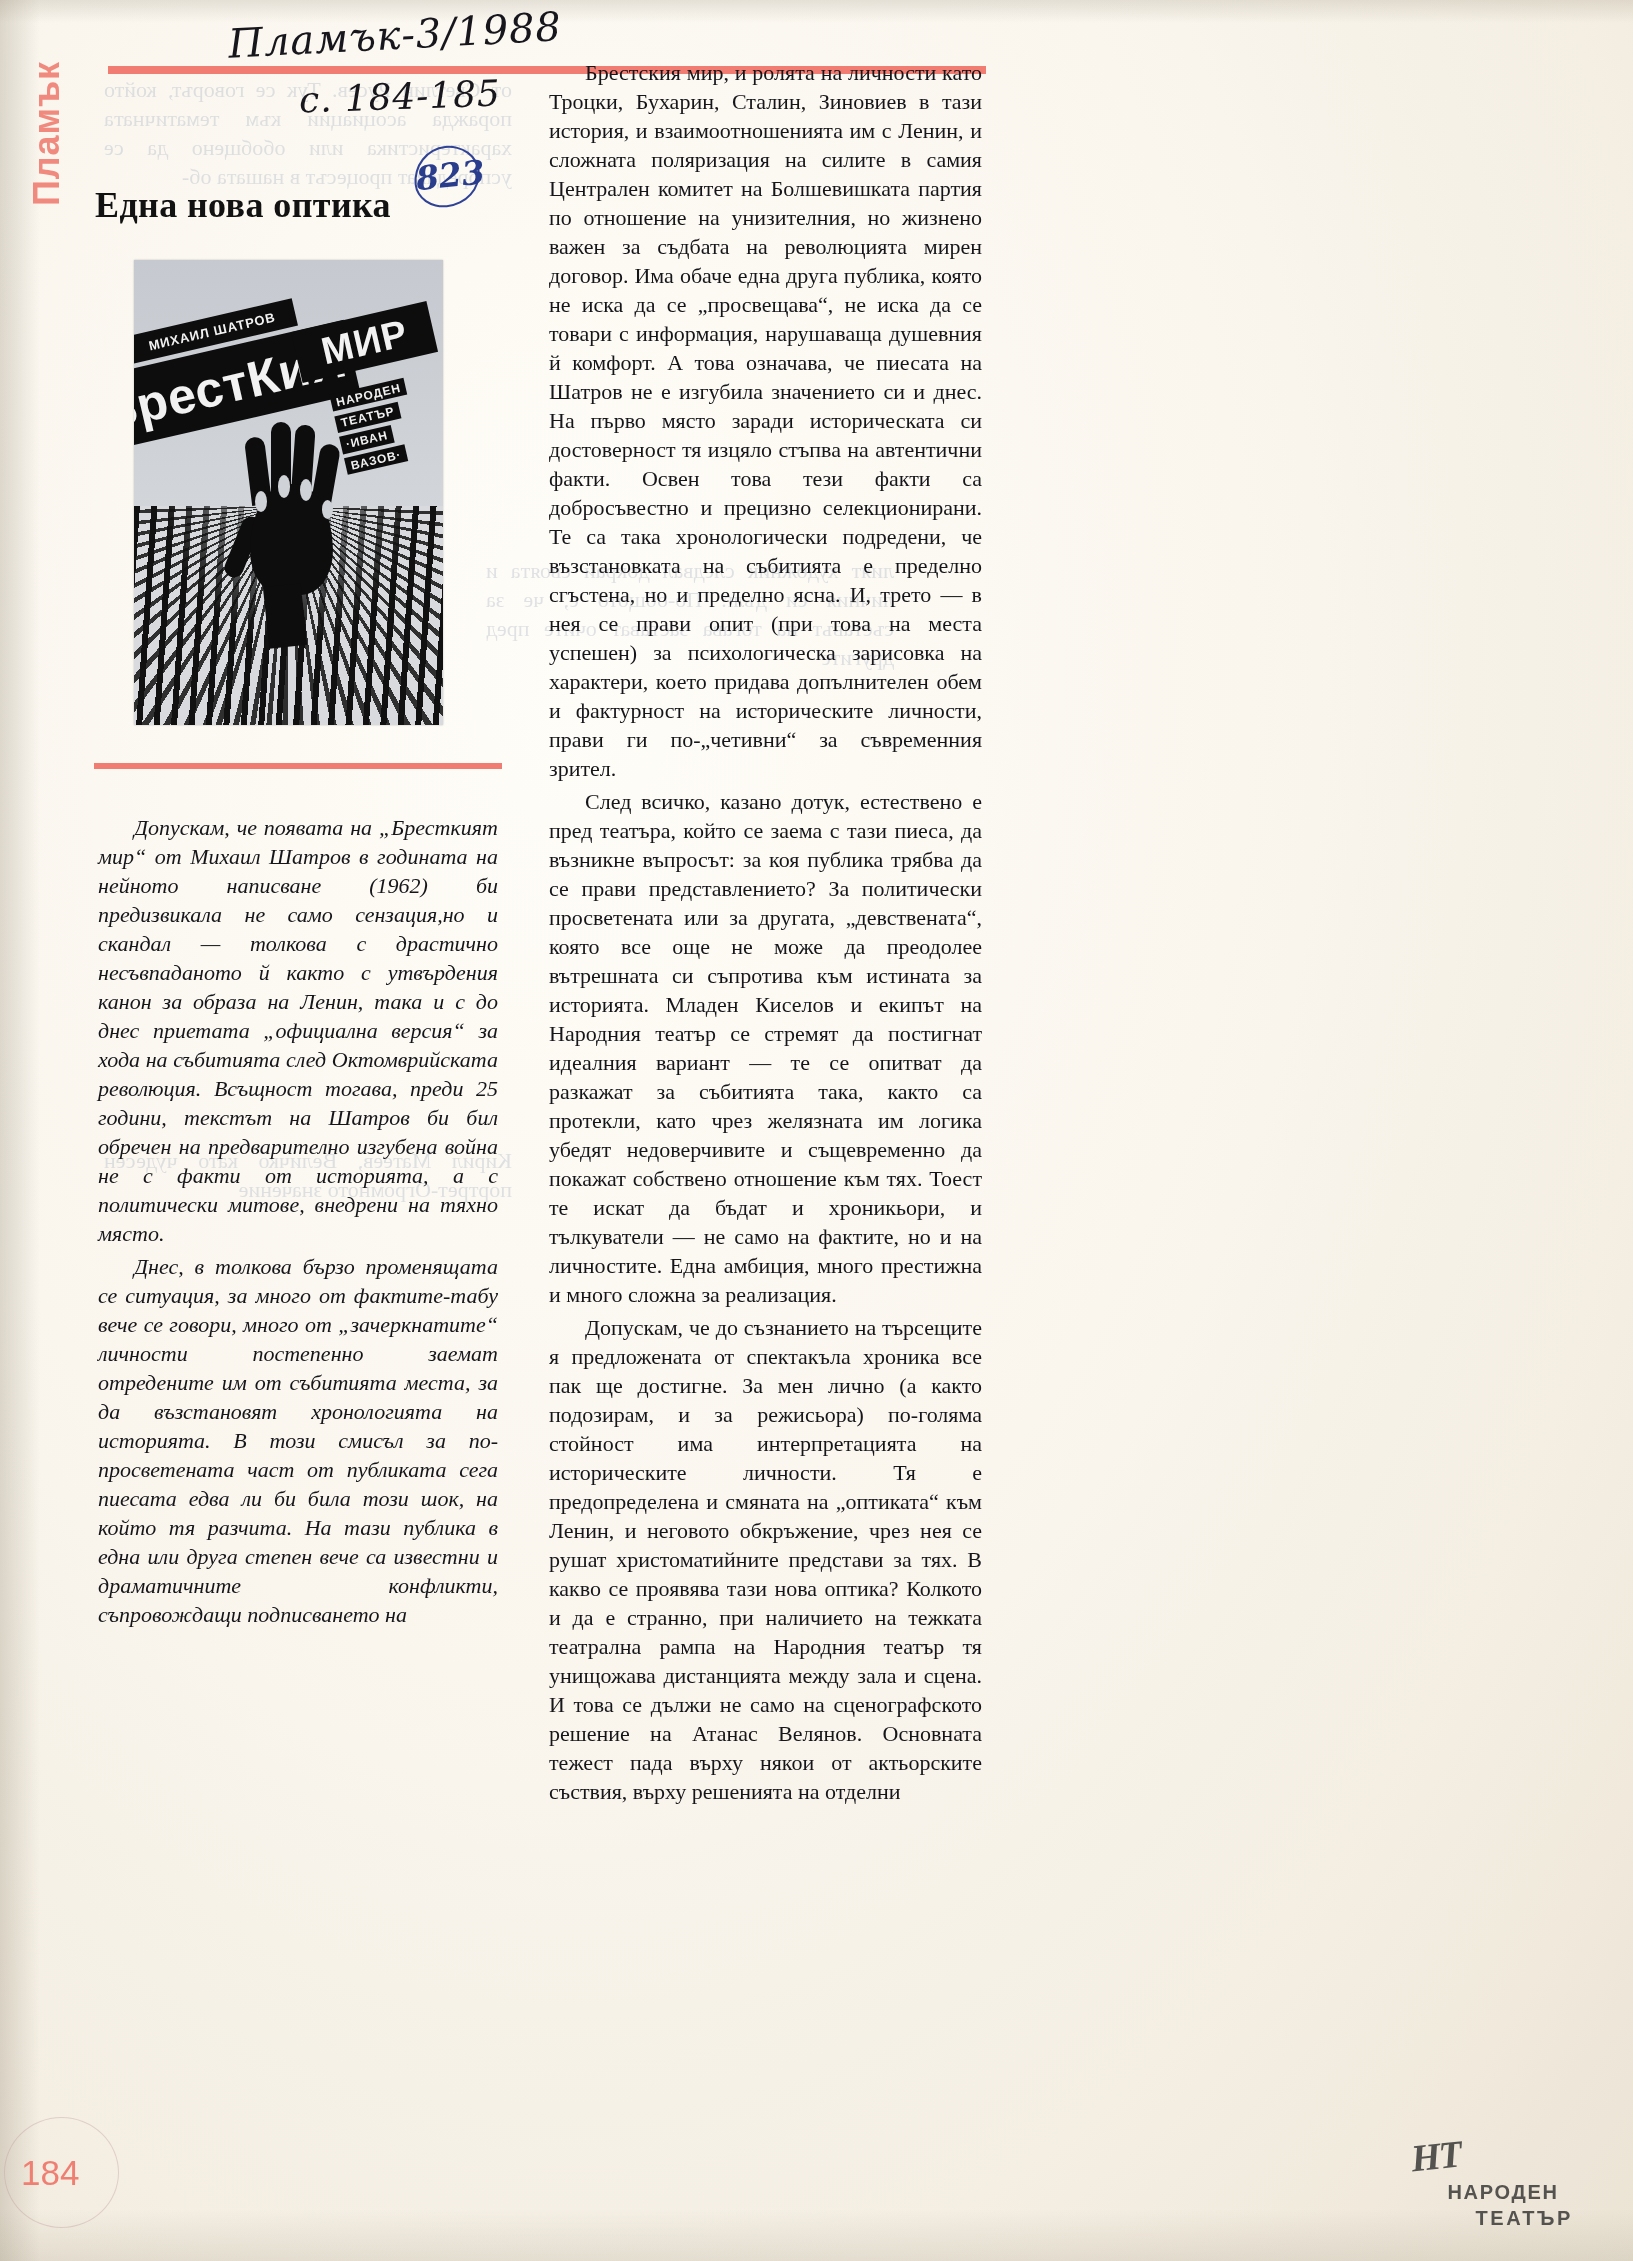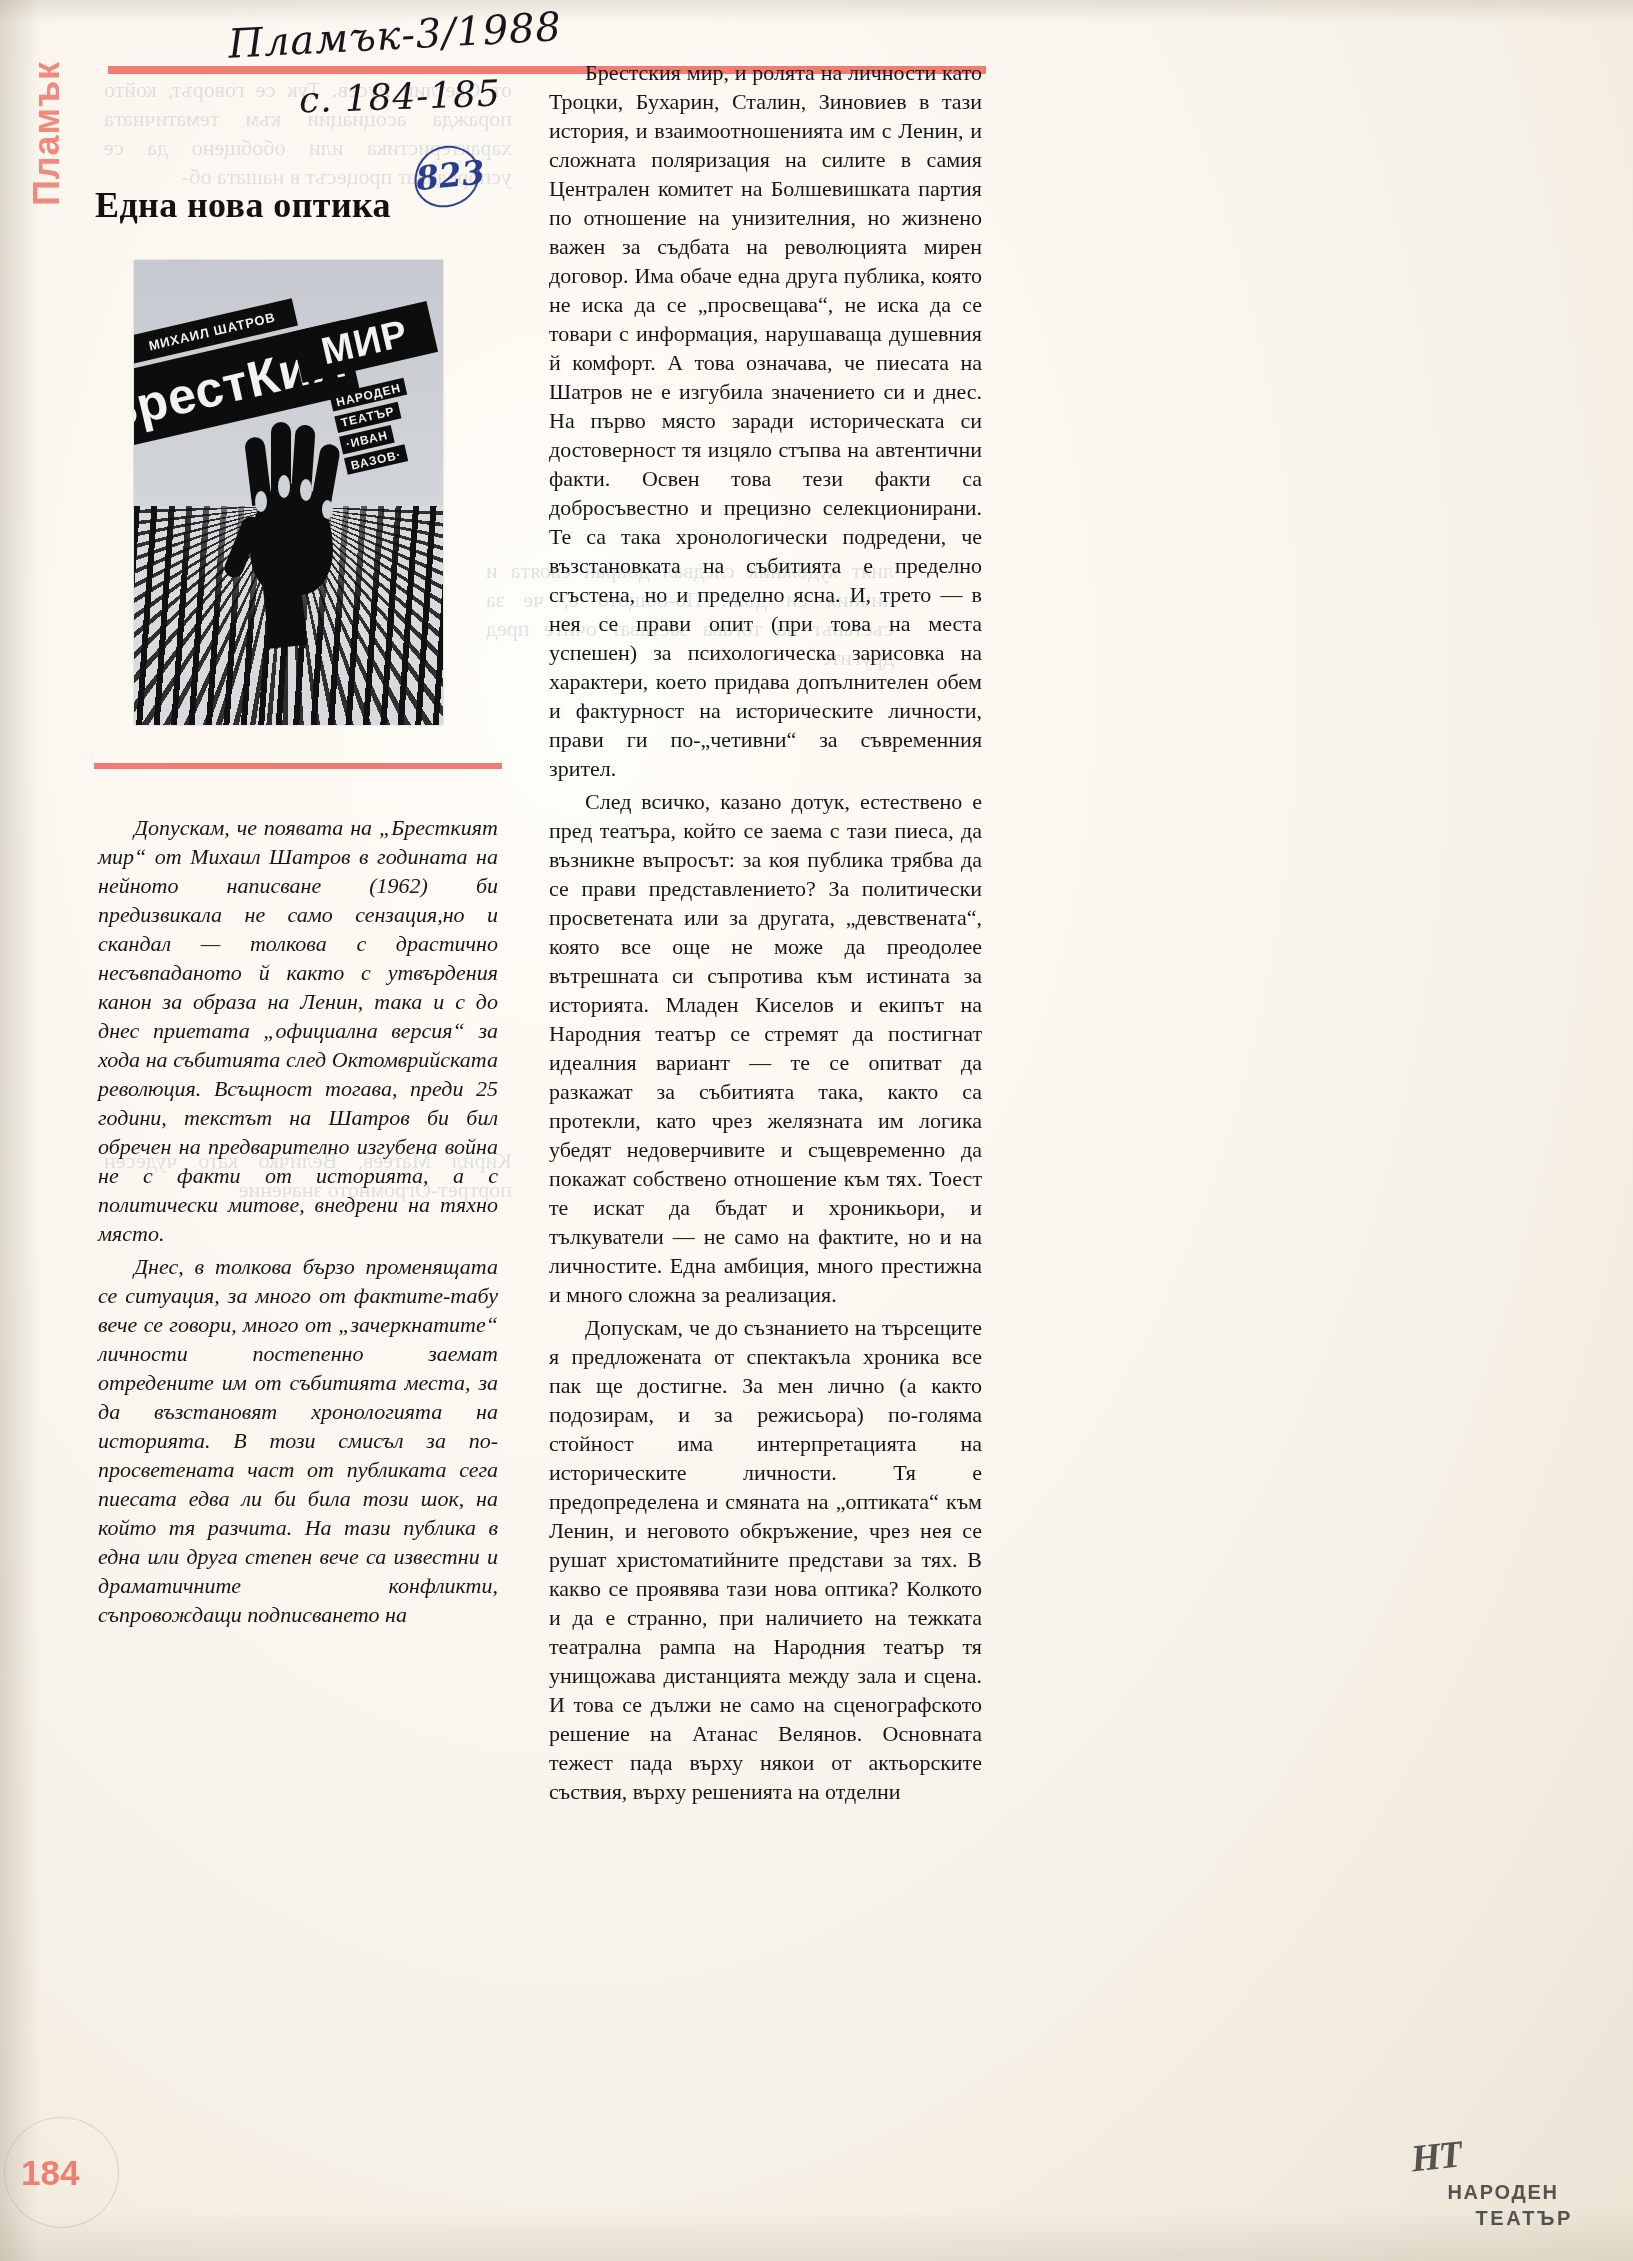--- a/index.html
+++ b/index.html
@@ -180,21 +180,21 @@
   }
   .col p{margin:4px;text-indent:36px;}
   .col-left{left:94px;top:809px;width:408px;font-style:italic;}
   .col-right{left:545px;top:54px;width:441px;}
 
   
   .page-num{
     position:absolute;left:21px;bottom:68px;
     color:#ef7f72;
     font-family:"Liberation Sans",sans-serif;
-    font-weight:700;font-size:35px;
+    font-weight:400;font-size:35px;
   }
   .stamp-ring{
     position:absolute;left:3.5px;bottom:33px;width:113px;height:109px;
     border:0.9px solid rgba(190,150,150,.35);
     border-radius:50%;
   }
 
   
   .logo{
     position:absolute;right:22.6px;bottom:21px;width:200px;height:101px;

